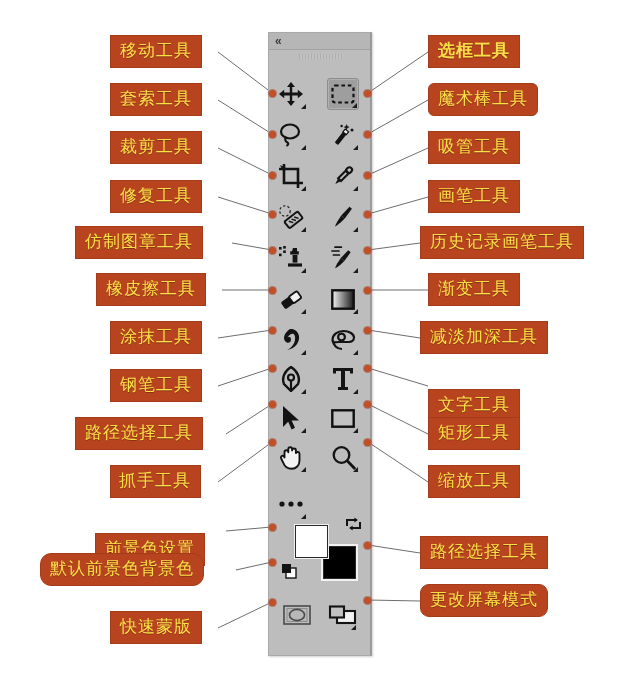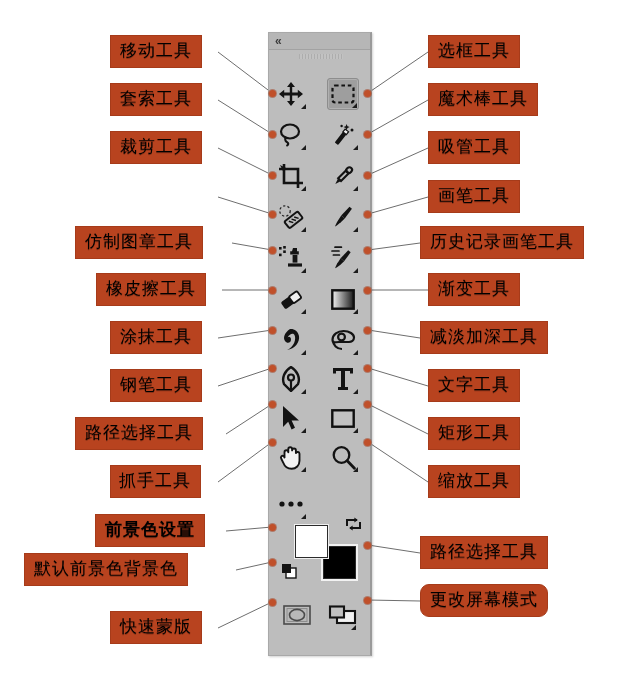--- a/index.html
+++ b/index.html
@@ -114,21 +114,21 @@
     box-shadow: 0 0 0 2px #f2f2f2;
   }
   .swap-ico, .default-ico, .qmask-ico, .screen-ico {
     position: absolute;
   }
 
   
   .chip {
     position: absolute;
     background: #b8431f;
-    color: #000000;
+    color: #fde047;
     font-size: 17px;
     line-height: 1;
     padding: 6px 9px 8px 9px;
     white-space: nowrap;
     box-sizing: border-box;
     border: 1px solid #a63b1a;
     letter-spacing: 1px;
     font-weight: 500;
     text-shadow: 0 1px 0 rgba(0,0,0,0.25);
     font-family: "DejaVu Sans", "Liberation Sans", sans-serif;
@@ -448,36 +448,37 @@
   <div class="dot" style="left:364px; top:327px;"></div>
   <div class="dot" style="left:364px; top:365px;"></div>
   <div class="dot" style="left:364px; top:401px;"></div>
   <div class="dot" style="left:364px; top:439px;"></div>
   <div class="dot" style="left:364px; top:542px;"></div>
   <div class="dot" style="left:364px; top:597px;"></div>
 
   <div class="chip" style="left:110px; top:35px;">移动工具</div>
   <div class="chip" style="left:110px; top:83px;">套索工具</div>
   <div class="chip" style="left:110px; top:131px;">裁剪工具</div>
+  <div class="chip" style="left:110px; top:180px;">修复工具</div>
   <div class="chip" style="left:75px;  top:226px;">仿制图章工具</div>
   <div class="chip" style="left:96px;  top:273px;">橡皮擦工具</div>
   <div class="chip" style="left:110px; top:321px;">涂抹工具</div>
   <div class="chip" style="left:110px; top:369px;">钢笔工具</div>
   <div class="chip" style="left:75px;  top:417px;">路径选择工具</div>
   <div class="chip" style="left:110px; top:465px;padding-left:8px;">抓手工具</div>
-  <div class="chip" style="left:95px;  top:514px;font-weight:bold;">前景色设置</div>
-  <div class="chip" style="left:24px;  top:553px;">默认前景色背景色</div>
+  <div class="chip" style="left:95px;  top:533px;">前景色设置</div>
+  <div class="chip" style="left:40px;  top:553px;border-radius:11px;">默认前景色背景色</div>
   <div class="chip" style="left:110px; top:611px;">快速蒙版</div>
 
-  <div class="chip right-side" style="left:428px; top:35px;">选框工具</div>
-  <div class="chip right-side" style="left:428px; top:83px;">魔术棒工具</div>
+  <div class="chip right-side" style="left:428px; top:35px;font-weight:bold;">选框工具</div>
+  <div class="chip right-side" style="left:428px; top:83px;border-radius:6px;">魔术棒工具</div>
   <div class="chip right-side" style="left:428px; top:131px;">吸管工具</div>
   <div class="chip right-side" style="left:428px; top:180px;">画笔工具</div>
   <div class="chip right-side" style="left:420px; top:226px;font-family:Liberation Serif, serif;">历史记录画笔工具</div>
   <div class="chip right-side" style="left:428px; top:273px;">渐变工具</div>
   <div class="chip right-side" style="left:420px; top:321px;">减淡加深工具</div>
-  <div class="chip right-side" style="left:428px; top:369px;text-align:center;">文字工具</div>
+  <div class="chip right-side" style="left:428px; top:389px;text-align:center;">文字工具</div>
   <div class="chip right-side" style="left:428px; top:417px;">矩形工具</div>
   <div class="chip right-side" style="left:428px; top:465px;">缩放工具</div>
   <div class="chip right-side" style="left:420px; top:536px;">路径选择工具</div>
   <div class="chip right-side" style="left:420px; top:584px;border-radius:9px;">更改屏幕模式</div>
 
 </div>
 
 </body></html>

